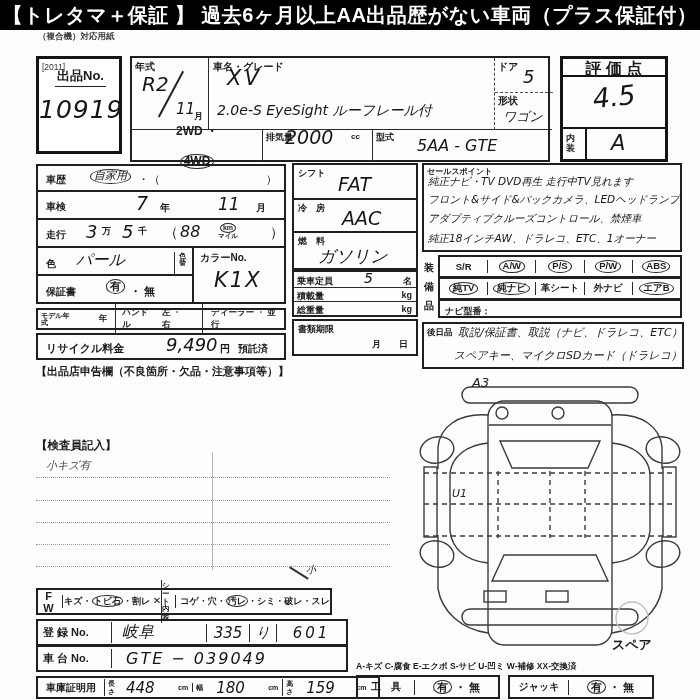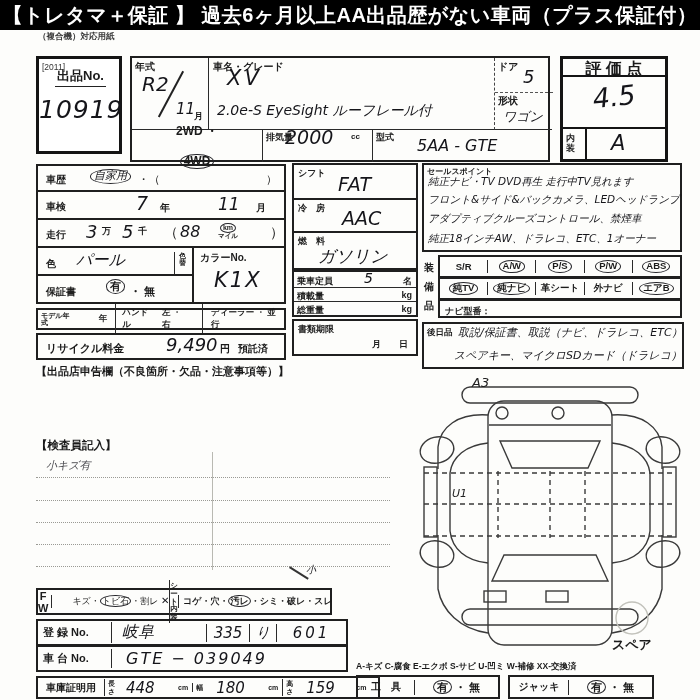--- a/index.html
+++ b/index.html
@@ -234,21 +234,21 @@
   <div class="abs dotline" style="left:36px;top:522px;width:354px;"></div>
   <div class="abs dotline" style="left:36px;top:544px;width:354px;"></div>
   <div class="abs dotline" style="left:36px;top:566px;width:354px;"></div>
   <div class="abs" style="left:212px;top:452px;width:1px;height:118px;background:#b9b9b2;"></div>
 
   <span class="hw abs" style="left:306px;top:563px;font-size:10px;">小</span>
   <span class="abs" style="left:288px;top:572px;width:22px;height:1.5px;background:#333;transform:rotate(32deg);"></span>
 
   <div class="abs box flexrow" style="left:36px;top:588px;width:296px;height:27px;">
     <span style="width:62px;text-align:center;font-size:11px;font-weight:bold;letter-spacing:3px;">F W</span>
-    <span class="vdiv" style="width:114px;padding-left:20px;font-size:9px;font-weight:normal;white-space:nowrap;">
+    <span class="vdiv" style="width:114px;padding-left:1px;font-size:9px;font-weight:bold;white-space:nowrap;">
       <span>キズ・</span><span class="circle" style="padding:0 1px;">トビ石</span><span>・割レ</span>
       <span class="hw" style="font-size:10px;">✕</span>
     </span>
     <span class="vdiv stack" style="width:34px;padding:2px 0;font-size:7.5px;">
       <span>シート</span>
       <span>内 装</span>
     </span>
     <span class="vdiv" style="flex:1;padding-left:4px;font-size:9px;font-weight:bold;white-space:nowrap;">
       <span>コゲ・穴・</span><span class="circle" style="padding:0 1px;">汚レ</span><span>・シミ・破レ・スレ</span>
     </span>

